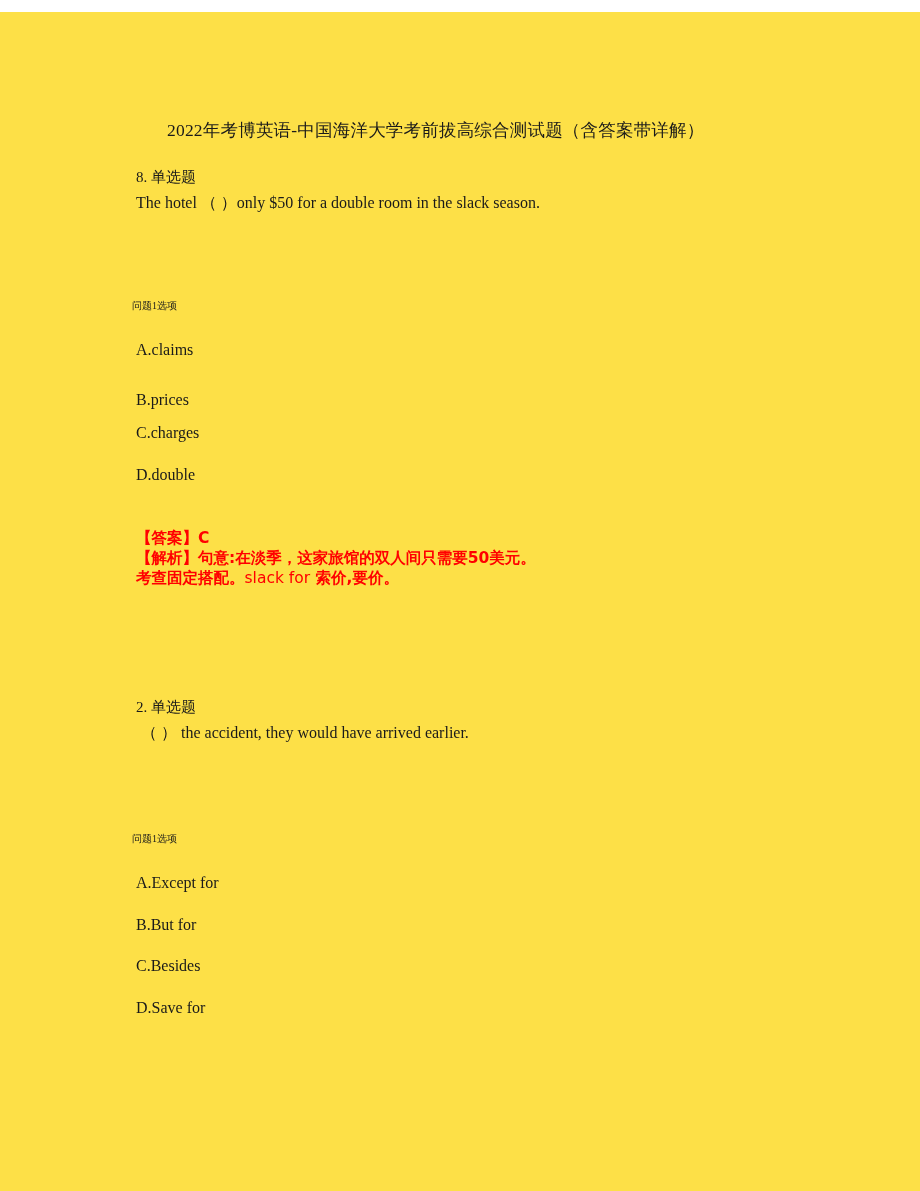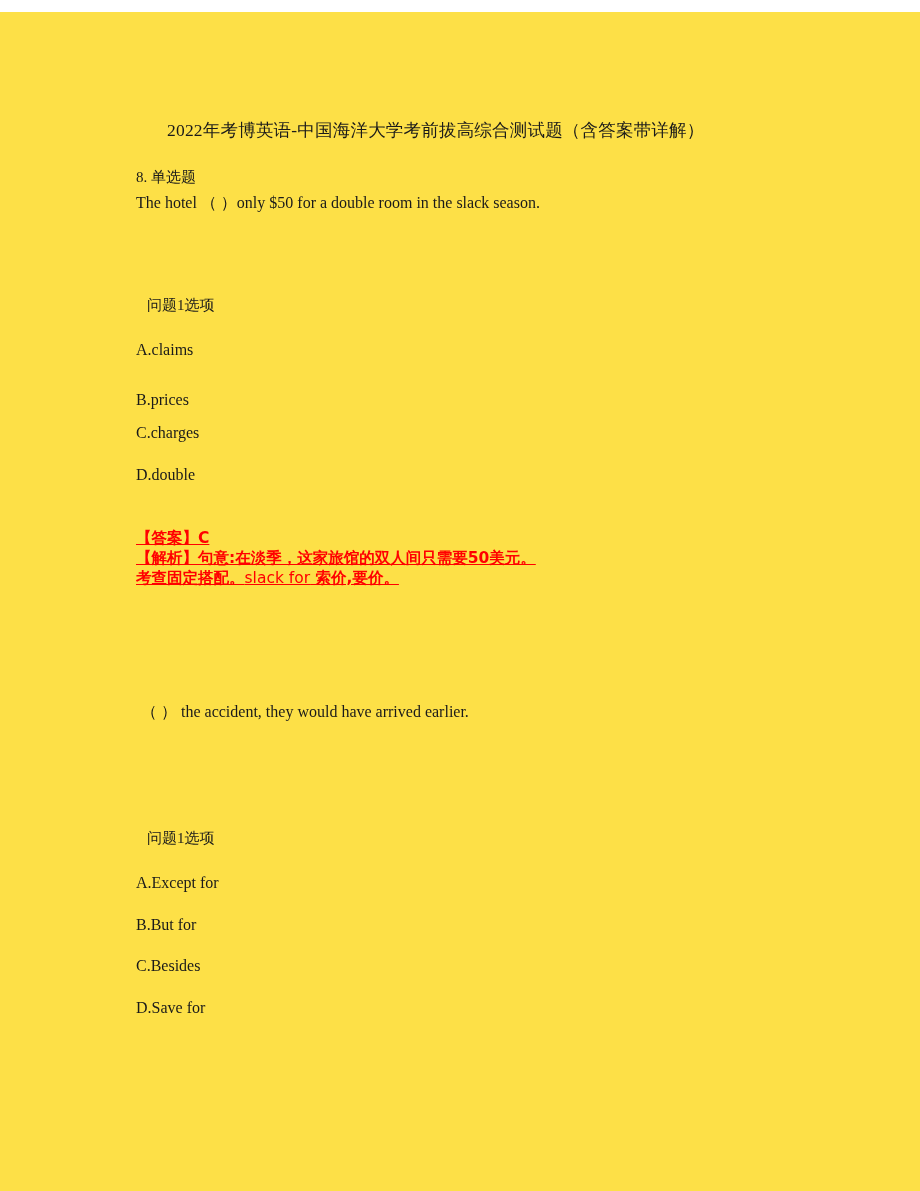--- a/index.html
+++ b/index.html
@@ -45,22 +45,22 @@
     line-height: 22px;
     color: #1a1a1a;
     white-space: nowrap;
     margin-top: 4px;
   }
   .q-stem.indented {
     padding-left: 5px;
   }
   .opt-label {
     position: absolute;
-    left: 147px;
-    font-size: 15px;
+    left: 132px;
+    font-size: 10px;
     line-height: 21px;
     color: #1a1a1a;
     white-space: nowrap;
   }
   .opt-item {
     position: absolute;
     left: 136px;
     font-size: 16px;
     line-height: 22px;
     color: #1a1a1a;
@@ -68,21 +68,20 @@
   }
   .answer-block {
     position: absolute;
     left: 136px;
     color: #ff0000;
     font-family: "DejaVu Sans", "Liberation Sans", sans-serif;
     font-weight: bold;
     font-size: 15.5px;
     line-height: 20px;
     white-space: nowrap;
-    text-decoration: underline;
   }
   .answer-block .ans-line,
   .answer-block .exp-line {
     white-space: nowrap;
   }
   .latin-sans {
     font-family: "DejaVu Sans", "Liberation Sans", sans-serif;
     font-weight: normal;
   }
 </style>
@@ -105,20 +104,21 @@
   <div class="opt-item" style="top:410px;">C.charges</div>
   <div class="opt-item" style="top:452px;">D.double</div>
 
   <div class="answer-block" style="top:516px;">
     <div class="ans-line">【答案】C</div>
     <div class="exp-line">【解析】句意:在淡季，这家旅馆的双人间只需要50美元。</div>
     <div class="exp-line"><span>考查固定搭配。</span><span class="latin-sans">slack for</span><span> 索价,要价。</span></div>
   </div>
 
   <div class="q-block" style="top:685px;">
+    <div class="q-head">2. 单选题</div>
     <div class="q-stem indented">（ ） the accident, they would have arrived earlier.</div>
   </div>
 
   <div class="opt-label" style="top:816px;">问题1选项</div>
 
   <div class="opt-item" style="top:860px;">A.Except for</div>
   <div class="opt-item" style="top:902px;">B.But for</div>
   <div class="opt-item" style="top:943px;">C.Besides</div>
   <div class="opt-item" style="top:985px;">D.Save for</div>
 

